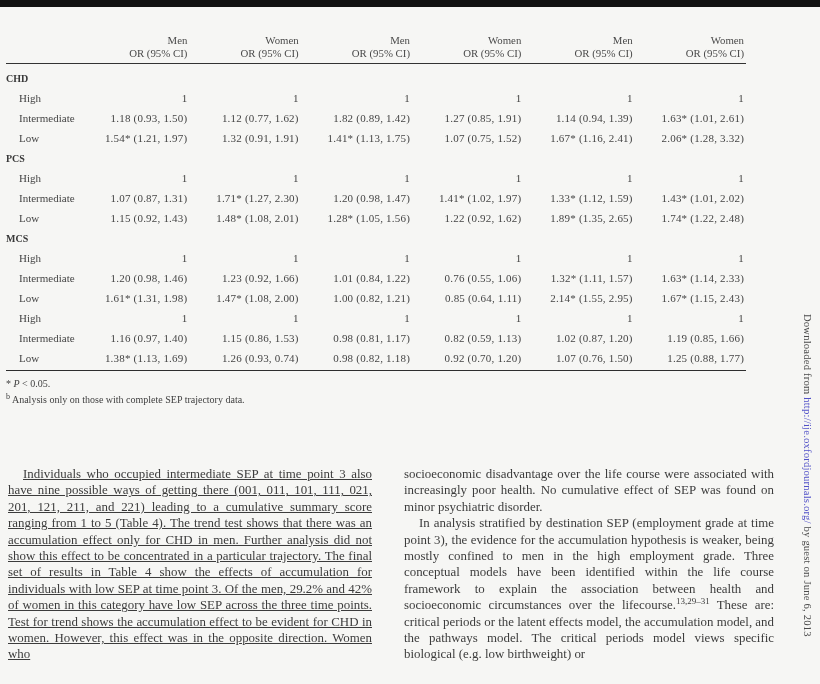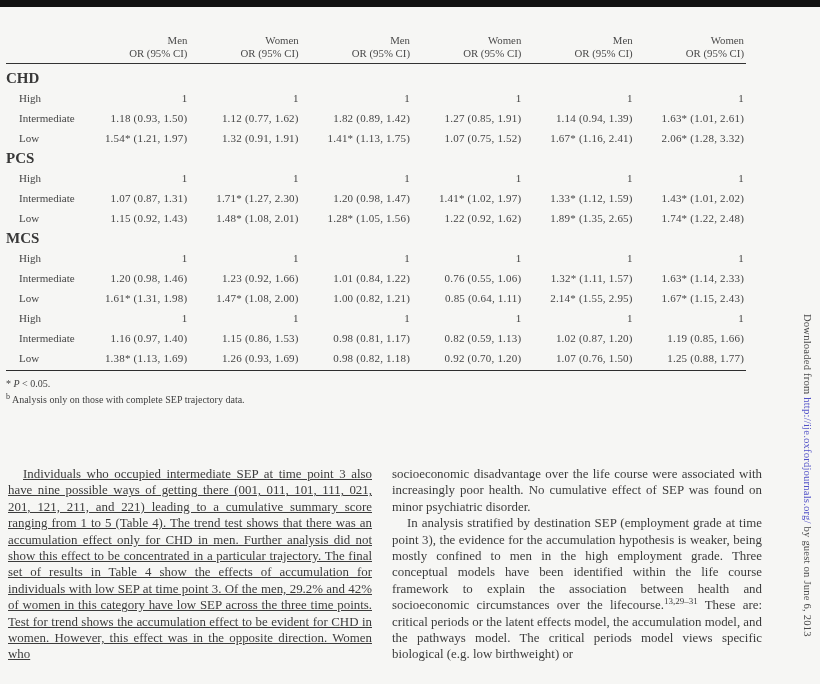--- a/index.html
+++ b/index.html
@@ -43,21 +43,21 @@
     font-size: 10.8px;
     color: #4a4a4a;
     white-space: nowrap;
   }
   .rule { border-top: 1.5px solid #333; margin-top: 0; }
   .rule.thick { border-top: 1.9px solid #2e2e2e; }
 
   .section-row {
     grid-column: 1 / -1;
     font-weight: bold;
-    font-size: 15px;
+    font-size: 10px;
     color: #383838;
     height: 20px; line-height: 21px;
     white-space: nowrap;
   }
   .row-label {
     padding-left: 13px;
     height: 20px; line-height: 20px;
     white-space: nowrap;
     color: #454545;
   }
@@ -74,21 +74,21 @@
   
   .footnotes { margin-top: 5px; font-size: 10px; color: #414141; line-height: 15.5px; }
   .fn { white-space: nowrap; overflow: hidden; }
   .fn sup { font-size: 8px; vertical-align: super; line-height: 0; }
   .fn .ital { font-style: italic; }
 
   
   .bodycols { position: absolute; top: 466px; left: 8px; width: 756px; }
   .col { position: absolute; top: 0; text-align: justify; font-size: 12.9px; line-height: 16.4px; color: #3c3c3c; }
   .col.left  { left: 0; width: 364px; text-decoration: underline; }
-  .col.right { left: 384px; width: 370px; }
+  .col.right { left: 396px; width: 370px; }
   .col p.indent { text-indent: 15px; }
   .col sup { font-size: 9px; line-height: 0; vertical-align: super; }
 
   
   .sidebar {
     position: absolute;
     right: 7px; top: 314px;
     writing-mode: vertical-rl;
     font-size: 10.6px;
     letter-spacing: 0.2px;
@@ -213,21 +213,21 @@
         <div class="cell">1</div>
         <div class="row-label">Intermediate</div>
         <div class="cell">1.16 (0.97, 1.40)</div>
         <div class="cell">1.15 (0.86, 1.53)</div>
         <div class="cell">0.98 (0.81, 1.17)</div>
         <div class="cell">0.82 (0.59, 1.13)</div>
         <div class="cell">1.02 (0.87, 1.20)</div>
         <div class="cell">1.19 (0.85, 1.66)</div>
         <div class="row-label">Low</div>
         <div class="cell">1.38* (1.13, 1.69)</div>
-        <div class="cell">1.26 (0.93, 1.69)</div>
+        <div class="cell">1.26 (0.93, 0.74)</div>
         <div class="cell">0.98 (0.82, 1.18)</div>
         <div class="cell">0.92 (0.70, 1.20)</div>
         <div class="cell">1.07 (0.76, 1.50)</div>
         <div class="cell">1.25 (0.88, 1.77)</div>
       </div>
 
     <div class="rule thick"></div>
 
     <div class="footnotes">
       <div class="fn"><span>*</span> <span class="ital">P</span><span> &lt; 0.05.</span></div>

